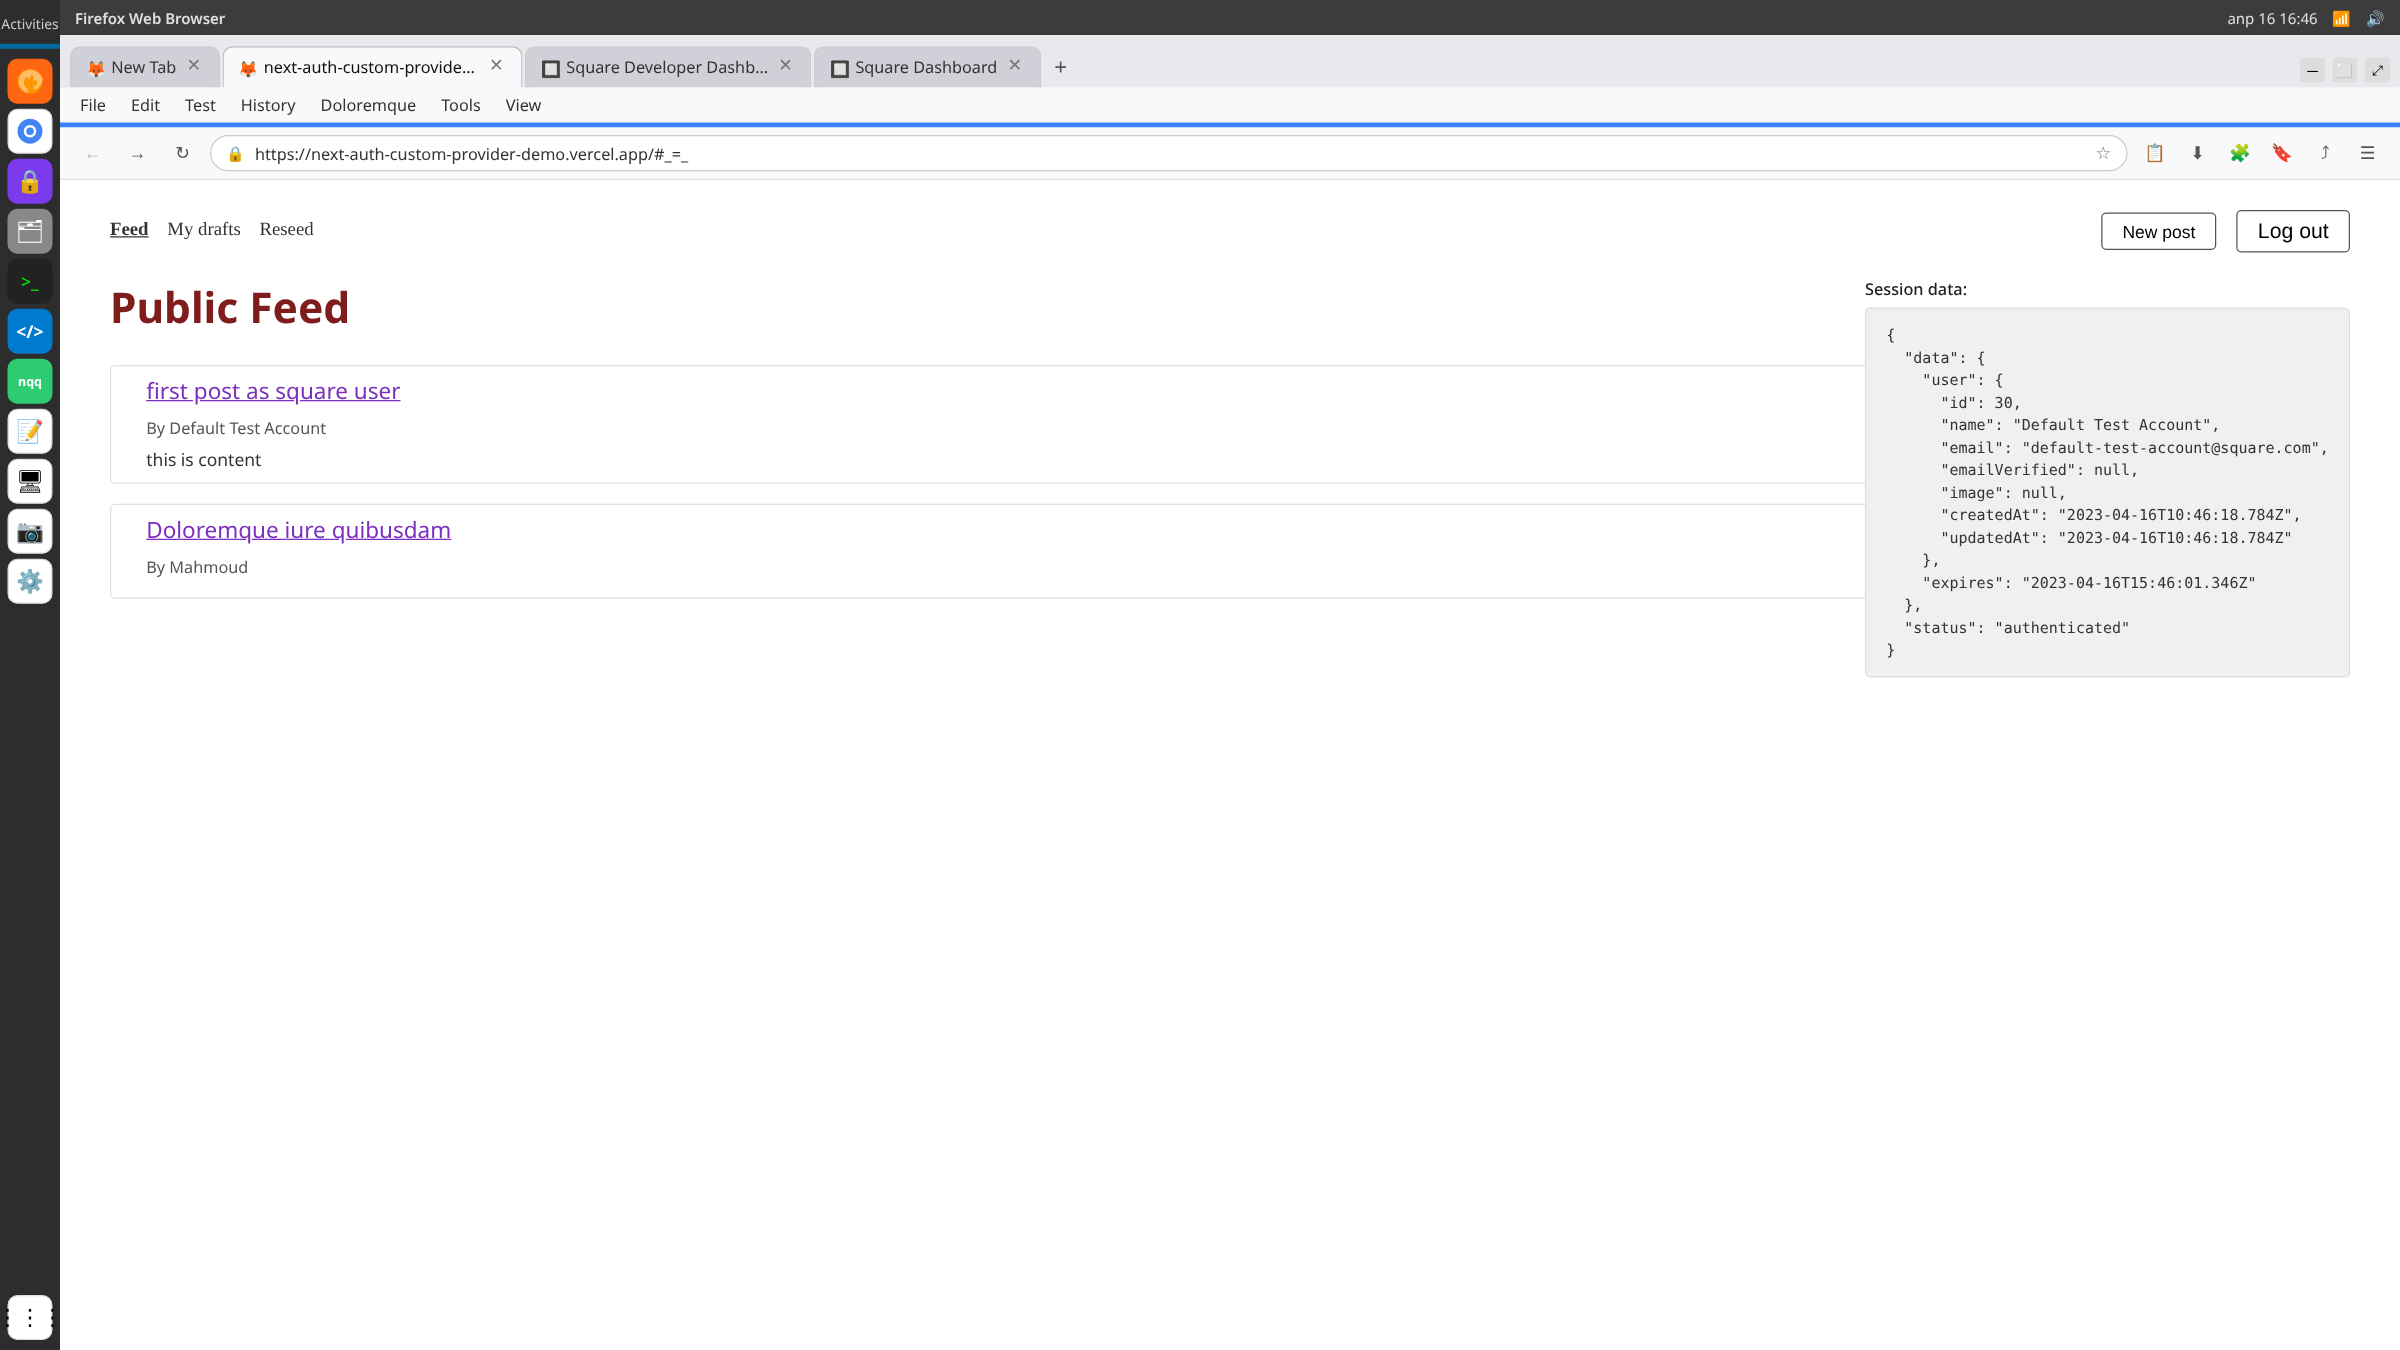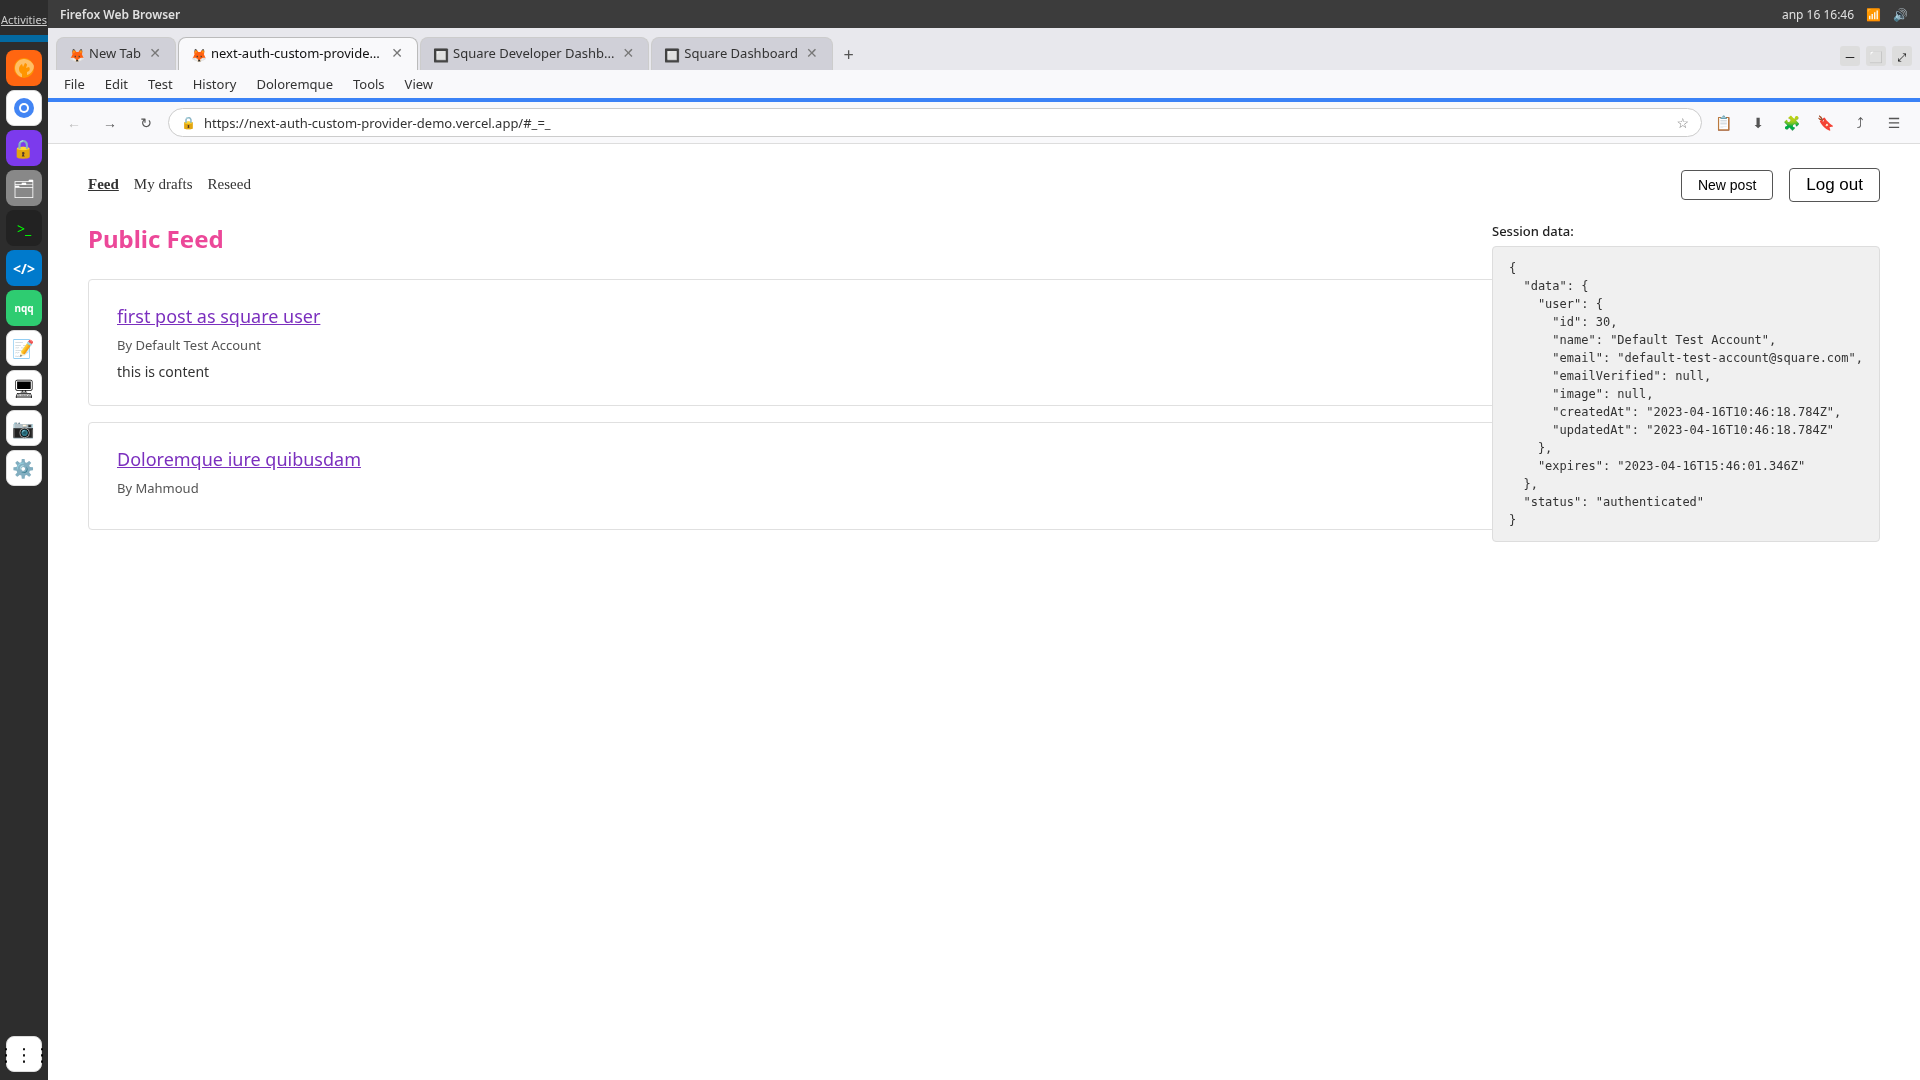--- a/index.html
+++ b/index.html
@@ -4,21 +4,21 @@
   <style>
     * { margin: 0; padding: 0; box-sizing: border-box; }
     body { font-family: system-ui, -apple-system, sans-serif; font-size: 14px; background: #f9f9fb; width: 1920px; height: 1080px; overflow: hidden; }
 
     
     .os-taskbar {
       position: fixed; top: 0; left: 0; width: 48px; height: 1080px;
       background: #2d2d2d; display: flex; flex-direction: column; align-items: center;
       padding: 8px 0; gap: 4px; z-index: 1000;
     }
-    .os-taskbar-top { font-size: 11px; color: #ccc; padding: 4px 0 8px; border-bottom: 7px solid #0369a1; width: 100%; text-align: center; margin-bottom: 4px; text-decoration: underline; }
+    .os-taskbar-top { font-size: 11px; color: #ccc; padding: 4px 0 8px; border-bottom: 4px solid #0369a1; width: 100%; text-align: center; margin-bottom: 4px; }
     .taskbar-icon { width: 36px; height: 36px; border-radius: 8px; display: flex; align-items: center; justify-content: center; cursor: pointer; }
     .taskbar-icon svg, .taskbar-icon span { pointer-events: none; }
 
     
     .os-top-bar {
       position: fixed; top: 0; left: 48px; right: 0; height: 28px;
       background: #3c3c3c; display: flex; align-items: center; justify-content: space-between;
       padding: 0 12px; color: #e0e0e0; font-size: 12px; z-index: 999;
     }
     .os-top-bar-left { display: flex; gap: 16px; align-items: center; }
@@ -116,24 +116,24 @@
     }
     .session-label { font-size: 13px; font-weight: 500; margin-bottom: 6px; color: #222; }
     .session-box {
       background: #f0f0f0; border: 1px solid #ddd; border-radius: 4px;
       padding: 12px 16px; font-size: 12px; font-family: monospace;
       white-space: pre; line-height: 1.5; color: #333;
       min-width: 360px;
     }
 
     
-    .page-title { font-size: 24px; font-weight: 700; margin-bottom: 24px; color: #ec4899; }
+    .page-title { font-size: 34px; font-weight: 700; margin-bottom: 24px; color: #7f1d1d; }
     .post-card {
       background: #fff; border: 1px solid #e0e0e0; border-radius: 4px;
-      padding: 24px 28px; margin-bottom: 16px;
+      padding: 8px 28px; margin-bottom: 16px;
     }
     .post-title a {
       font-size: 18px; color: #7b2fbe; text-decoration: underline; cursor: pointer;
     }
     .post-author { font-size: 13px; color: #555; margin: 8px 0; }
     .post-content { font-size: 14px; color: #333; }
 
     .clearfix::after { content: ''; display: table; clear: both; }
   </style>
 </head>

